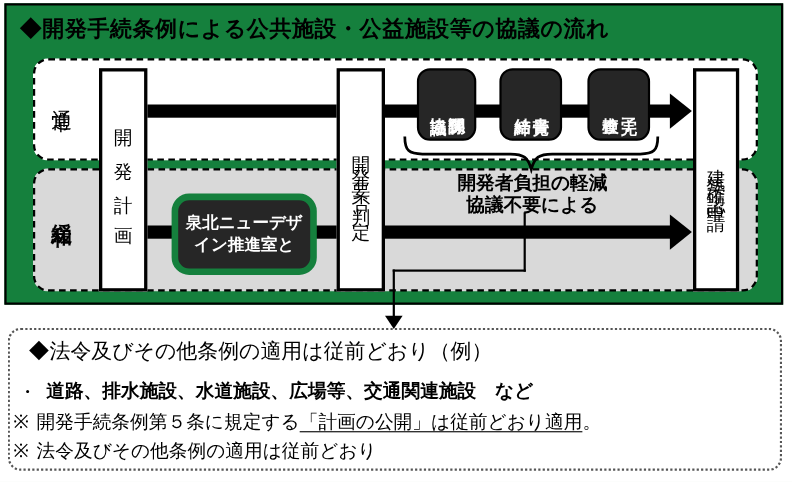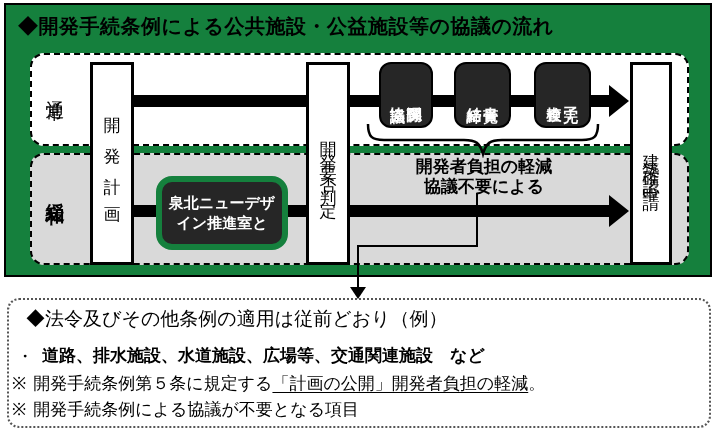--- a/index.html
+++ b/index.html
@@ -125,19 +125,19 @@
   <div class="cline h1"></div>
   <div class="cline v2"></div>
   <div class="carrow"></div>
 
   <div class="bottom-box"></div>
   <div class="bottom-title">◆法令及びその他条例の適用は従前どおり（例）</div>
   <div class="bullet-row">
     <span class="mark">・</span><span>道路、排水施設、水道施設、広場等、交通関連施設　など</span>
   </div>
   <div class="note n1">
-    <span class="mark">※</span><span>開発手続条例第５条に規定する</span><span class="ul">「計画の公開」開発者負担の軽減</span><span>。</span>
+    <span class="mark">※</span><span>開発手続条例第５条に規定する</span><span class="ul">「計画の公開」は従前どおり適用</span><span>。</span>
   </div>
   <div class="note n2">
-    <span class="mark">※</span><span>開発手続条例による協議が不要となる項目</span>
+    <span class="mark">※</span><span>法令及びその他条例の適用は従前どおり</span>
   </div>
 
 </div>
 
 </body></html>

